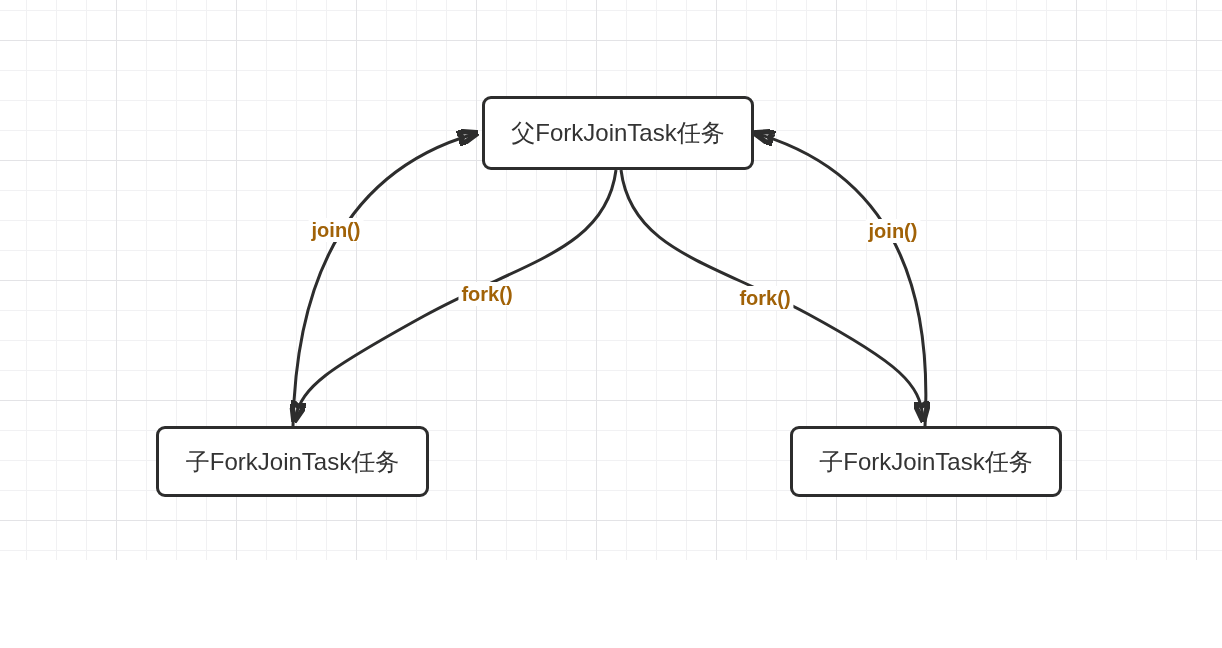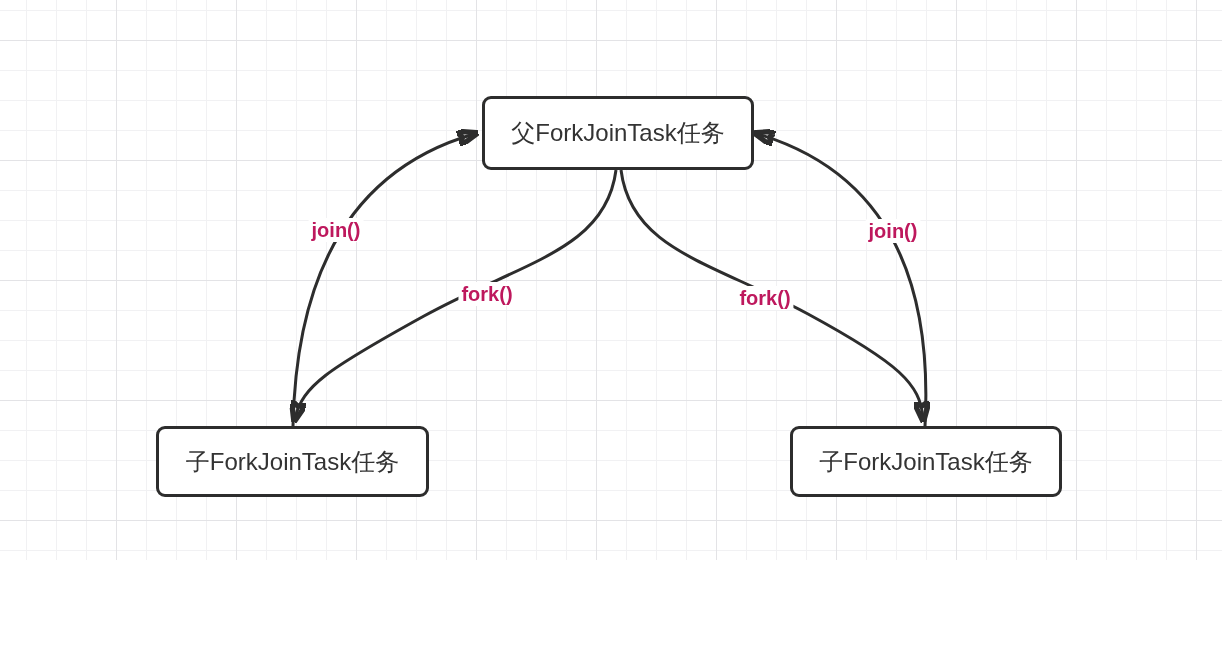--- a/index.html
+++ b/index.html
@@ -49,21 +49,21 @@
     white-space: nowrap;
   }
   .node-parent      { left: 482px; top: 96px;  width: 272px; height: 74px; }
   .node-child-left  { left: 156px; top: 426px; width: 273px; height: 71px; }
   .node-child-right { left: 790px; top: 426px; width: 272px; height: 71px; }
   .edge-label {
     position: absolute;
     transform: translate(-50%, -50%);
     font-size: 20px;
     font-weight: bold;
-    color: #be185d;
+    color: #a16207;
     background: #ffffff;
     padding: 1px 3px;
     border-radius: 2px;
     line-height: 1.1;
     white-space: nowrap;
   }
   .label-join-left  { left: 336px; top: 230px; }
   .label-fork-left  { left: 487px; top: 294px; }
   .label-fork-right { left: 765px; top: 298px; }
   .label-join-right { left: 893px; top: 231px; }

